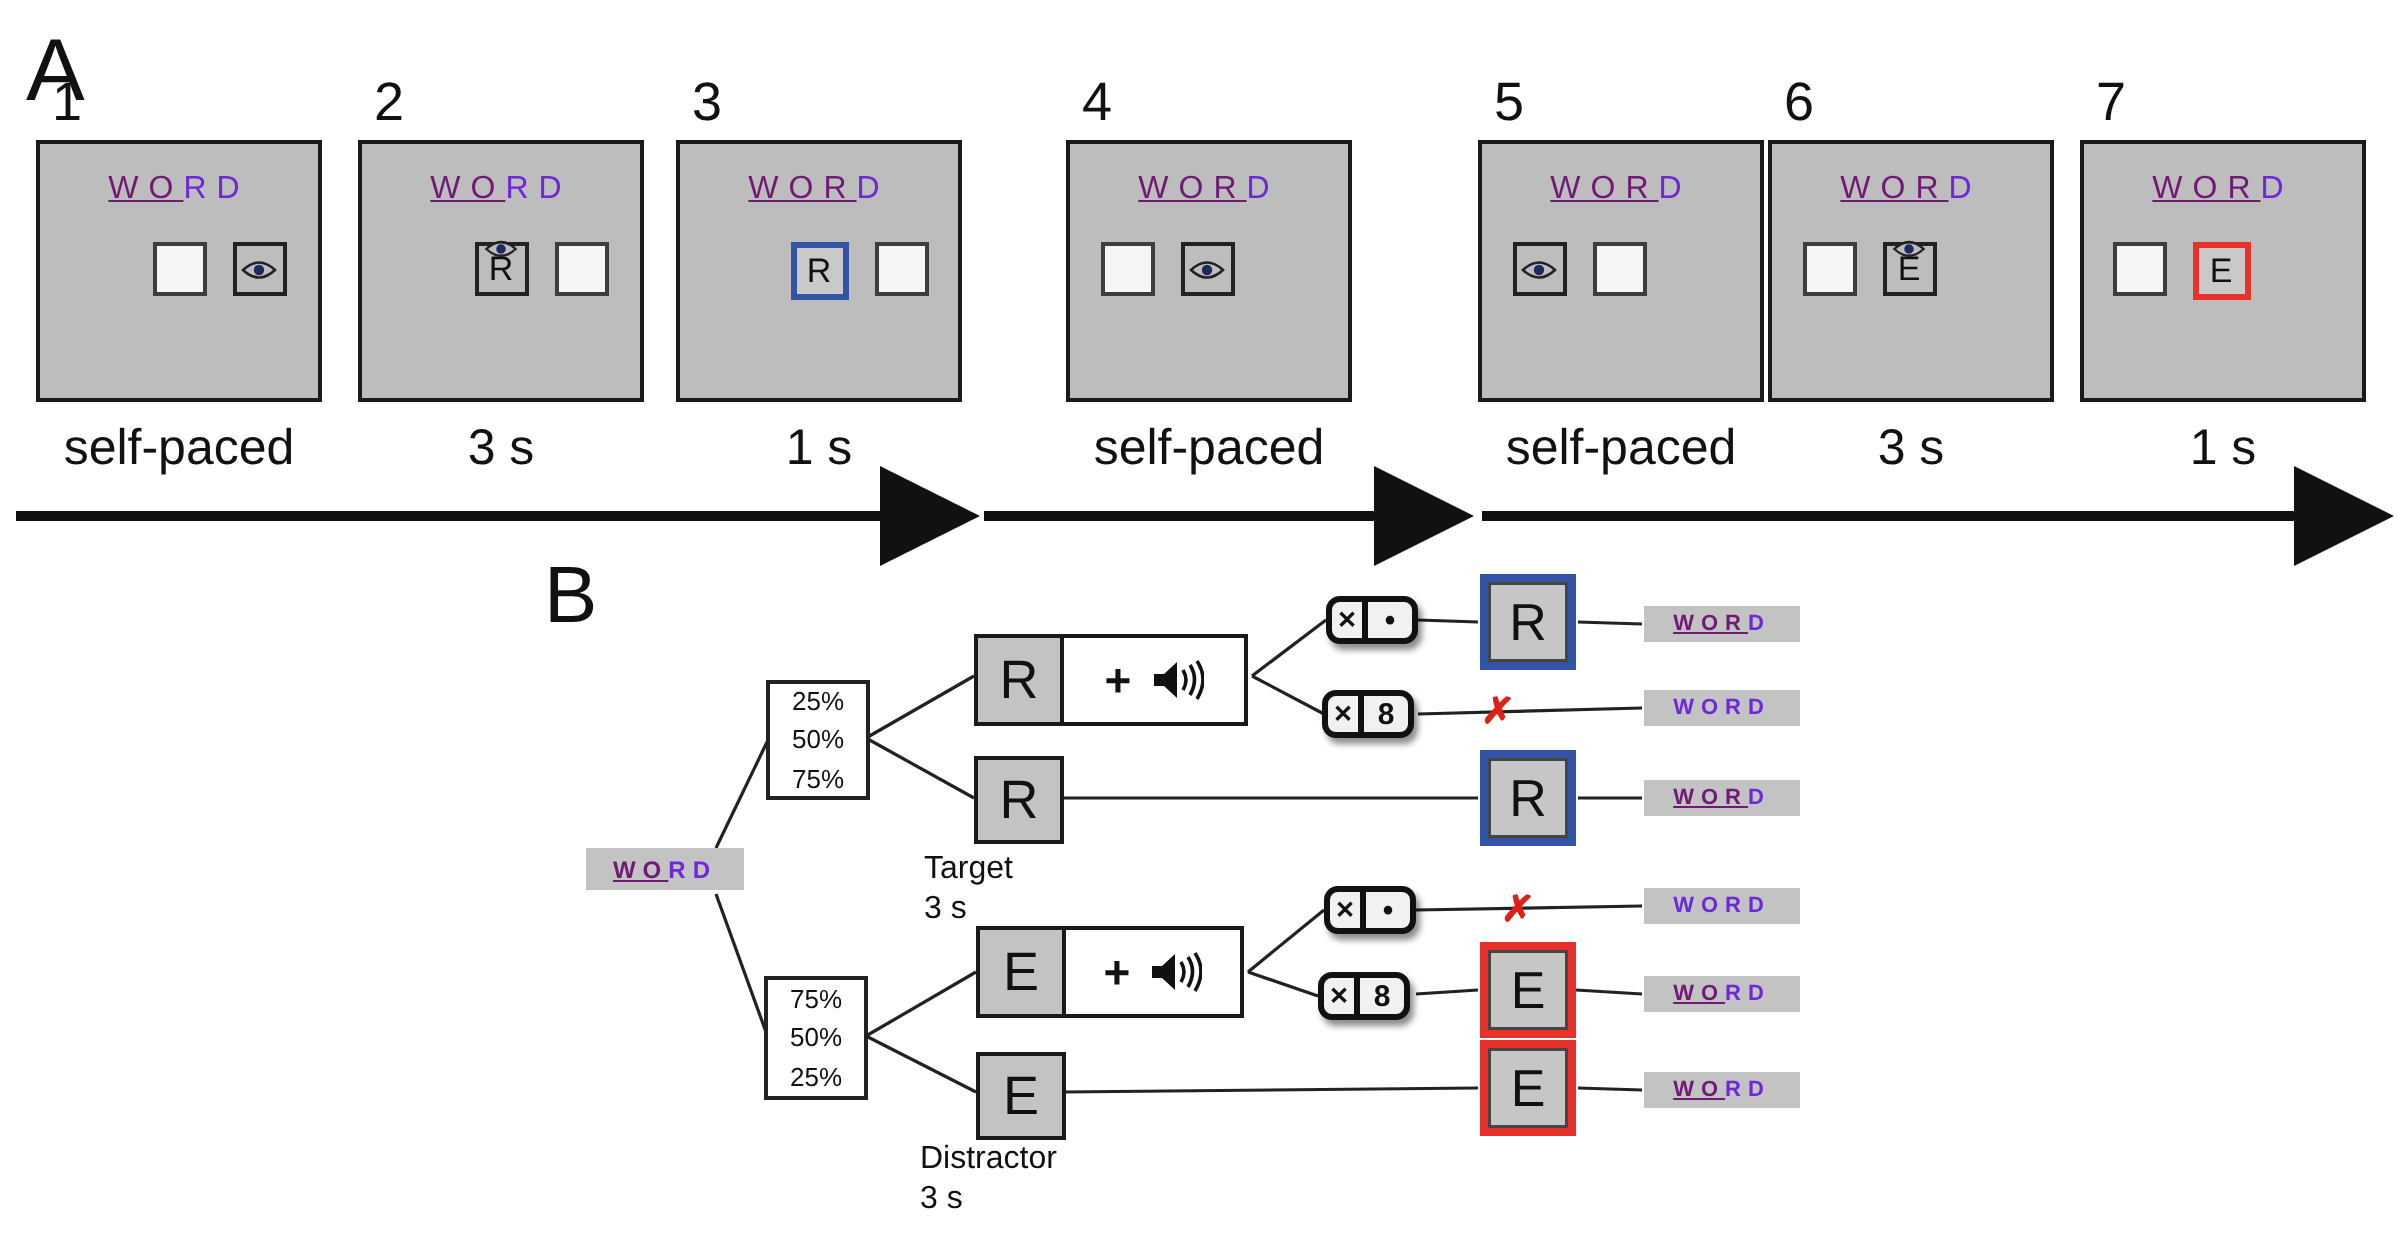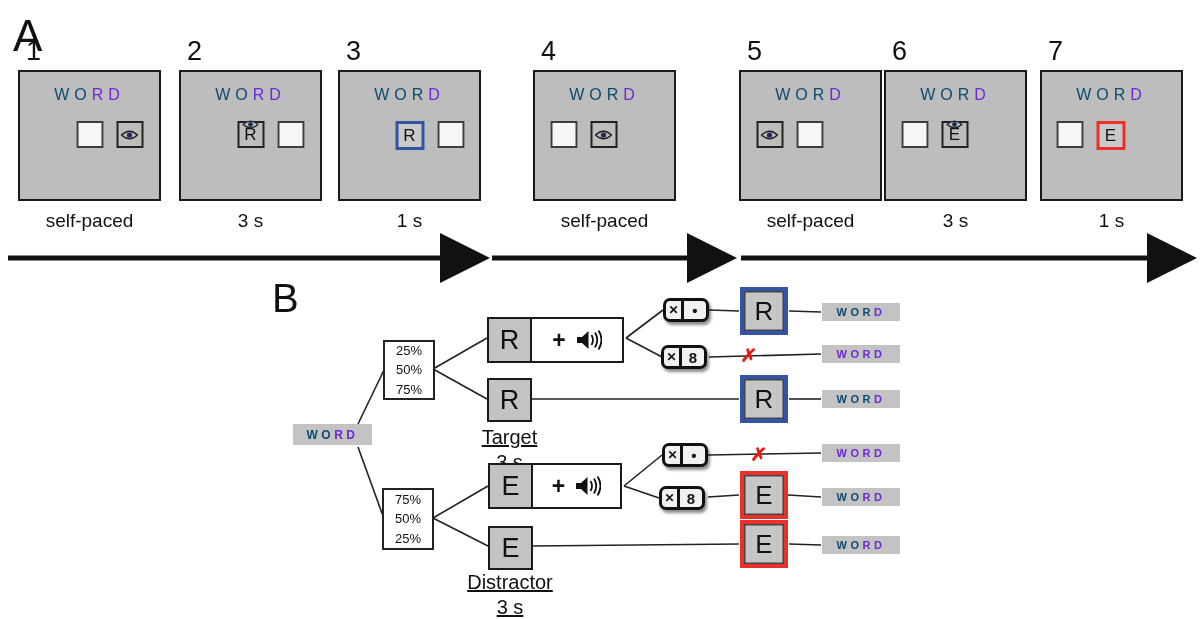--- a/index.html
+++ b/index.html
@@ -7,22 +7,22 @@
           font-family:"Liberation Sans",sans-serif;color:#1a1a1a;overflow:hidden;}
   .abs{position:absolute;}
   
   .panel-title{font-size:44px;font-weight:400;color:#111;line-height:1;}
   
   .frame{position:absolute;top:70px;width:139px;height:127px;background:#bdbdbd;
          border:2.5px solid #1a1a1a;}
   .frame .num{position:absolute;top:-36px;left:6px;font-size:27px;color:#111;}
   .frame .word{position:absolute;top:14px;width:100%;text-align:center;
                font-size:16px;font-weight:500;letter-spacing:5px;}
-  .frame .dur{position:absolute;top:138px;width:100%;text-align:center;font-size:19px;color:#111;}
-  .wdark{color:#0c4a6e;}
+  .frame .dur{position:absolute;top:138px;width:100%;text-align:center;font-size:25px;color:#111;}
+  .wdark{color:#701a75;text-decoration:underline;}
   .wlight{color:#6d28d9;}
   .pair{position:absolute;top:49px;left:50%;display:flex;gap:13px;}
   .pair.shift-r{transform:translateX(calc(-50% + 20px));}
   .pair.shift-l{transform:translateX(calc(-50% - 21px));}
   .sq{width:23px;height:23px;display:flex;align-items:center;justify-content:center;
       font-size:17px;color:#111;position:relative;}
   .sq.blank{background:#f6f6f6;border:2px solid #3d3d3d;}
   .sq.eyebox{background:#bdbdbd;border:2px solid #222;}
   .sq.letterbox{background:#bdbdbd;border:2px solid #222;}
   .sq.hl-blue{background:#c9c9c9;border:3px solid #3353a4;}
@@ -34,21 +34,21 @@
   .probbox{position:absolute;width:48px;background:#fff;border:2px solid #222;
            display:flex;flex-direction:column;align-items:center;justify-content:center;
            font-size:13px;line-height:1.5;color:#111;}
   .cuebox{position:absolute;height:42px;background:#fff;border:2.5px solid #1a1a1a;display:flex;}
   .cuebox .cell{width:41px;background:#c3c3c3;border-right:2.5px solid #1a1a1a;
                 display:flex;align-items:center;justify-content:center;font-size:27px;color:#111;}
   .cuebox .snd{flex:1;display:flex;align-items:center;justify-content:center;gap:10px;
                font-size:23px;font-weight:700;color:#111;}
   .solo{position:absolute;width:41px;height:40px;background:#c3c3c3;border:2.5px solid #1a1a1a;
         display:flex;align-items:center;justify-content:center;font-size:27px;color:#111;}
-  .branch-label{position:absolute;text-align:center;font-size:20px;color:#111;line-height:1.25;text-decoration:underline;}
+  .branch-label{position:absolute;text-align:left;font-size:16px;color:#111;line-height:1.25;}
   .outbox{position:absolute;width:40px;height:40px;background:#c6c6c6;
           display:flex;align-items:center;justify-content:center;font-size:26px;color:#111;
           box-shadow:inset 0 0 0 1.5px #454545;}
   .outbox.blue{border:4px solid #3353a4;}
   .outbox.red{border:4px solid #e8312a;}
   .die{position:absolute;width:40px;height:18px;background:#f1f1f1;border:3px solid #111;
        border-radius:7px;display:flex;box-shadow:2px 3px 3px rgba(0,0,0,.45);}
   .die .dl{width:15px;border-right:3px solid #111;display:flex;align-items:center;justify-content:center;
            font-size:12px;font-weight:700;color:#111;}
   .die .dr{flex:1;display:flex;align-items:center;justify-content:center;

